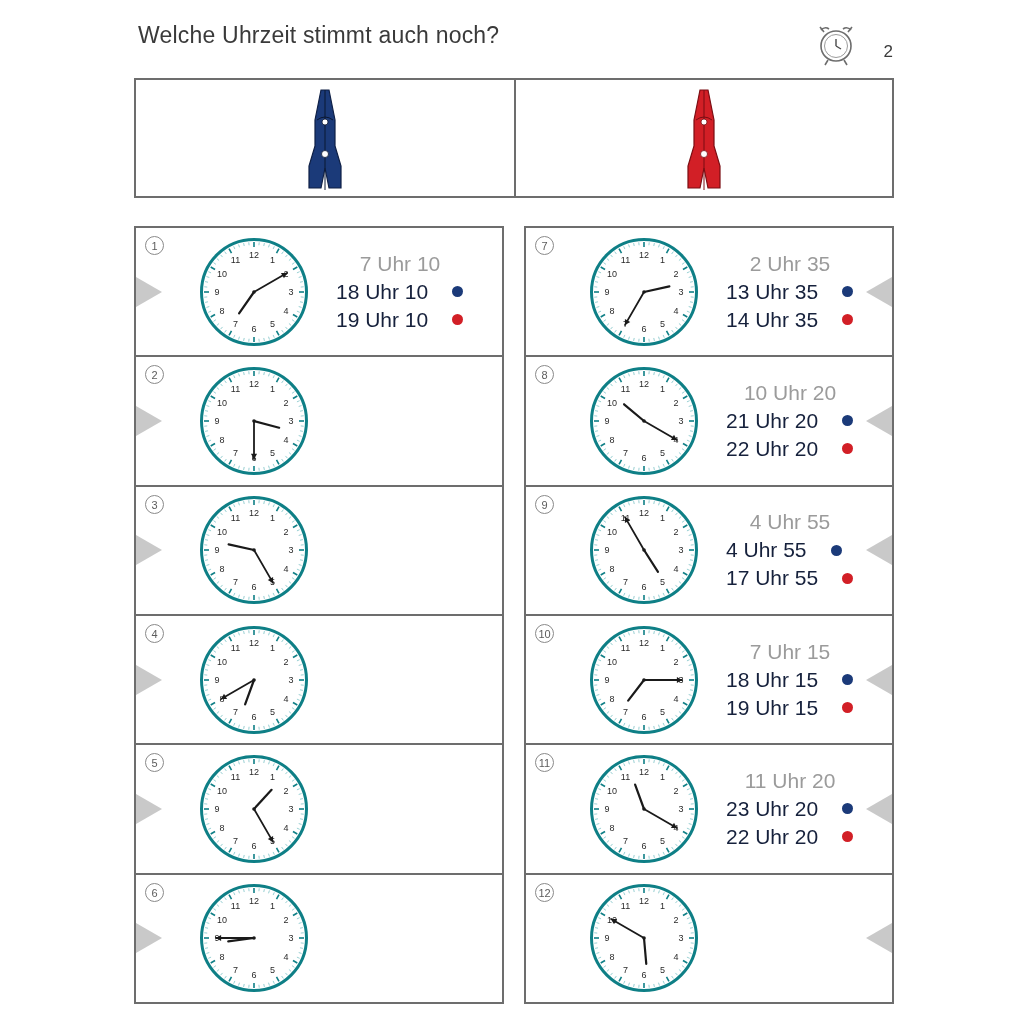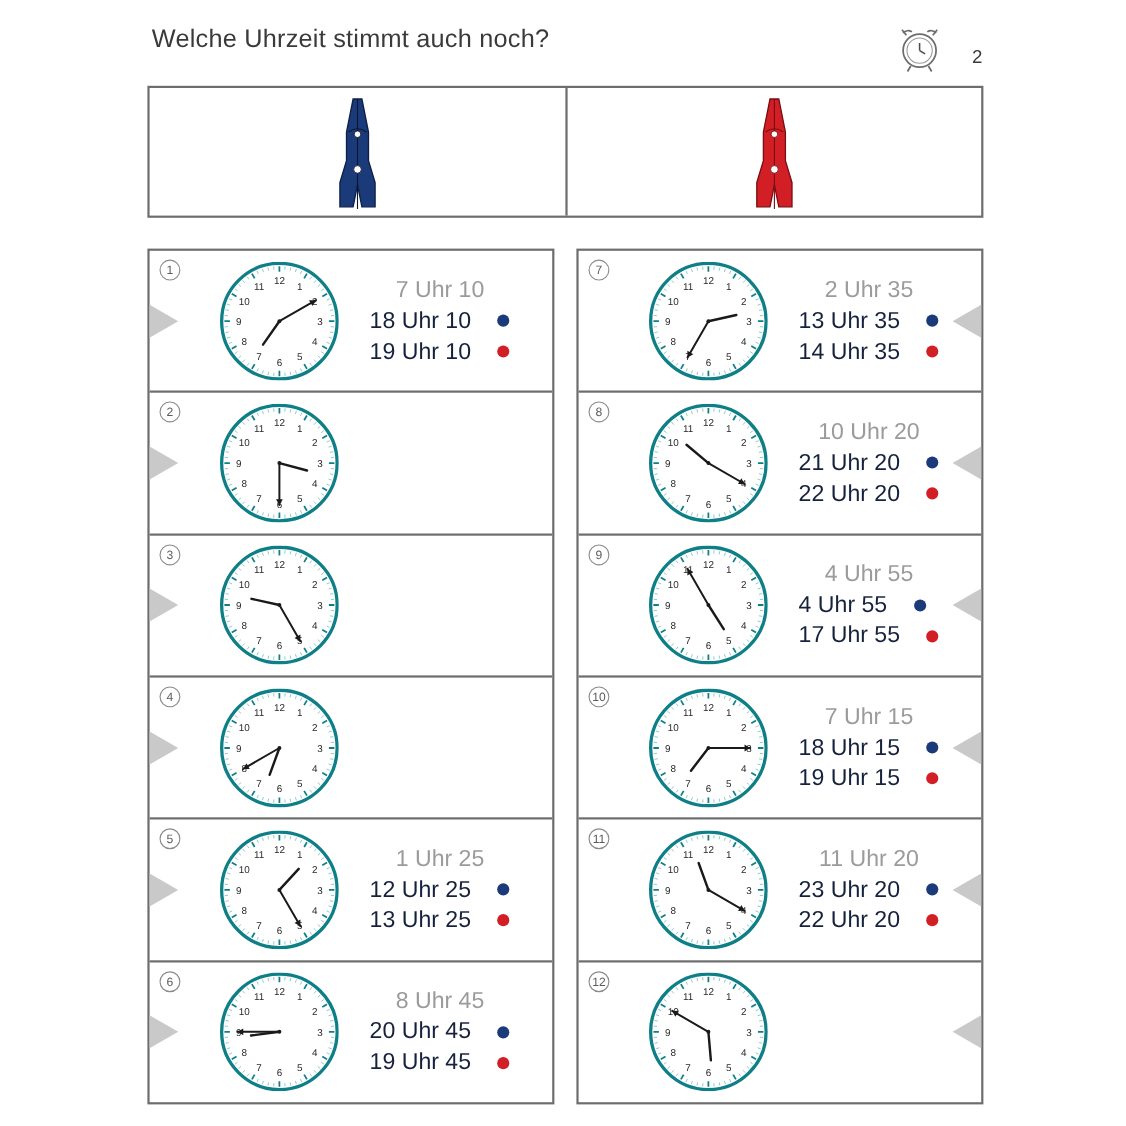--- a/index.html
+++ b/index.html
@@ -654,31 +654,20 @@
               <text x="21.957060059975767" y="75.9" font-size="9" fill="#2a2a2a" text-anchor="middle" font-family="Liberation Sans, sans-serif">8</text>
               <text x="17" y="57.400000000000006" font-size="9" fill="#2a2a2a" text-anchor="middle" font-family="Liberation Sans, sans-serif">9</text>
               <text x="21.957060059975774" y="38.9" font-size="9" fill="#2a2a2a" text-anchor="middle" font-family="Liberation Sans, sans-serif">10</text>
               <text x="35.499999999999986" y="25.35706005997578" font-size="9" fill="#2a2a2a" text-anchor="middle" font-family="Liberation Sans, sans-serif">11</text>
               <text x="53.99999999999999" y="20.4" font-size="9" fill="#2a2a2a" text-anchor="middle" font-family="Liberation Sans, sans-serif">12</text>
     <line x1="54" y1="54" x2="71.56534539800717" y2="34.830789242936774" stroke="#1a1a1a" stroke-width="2.2" stroke-linecap="round"></line>
     <line x1="54" y1="54" x2="73" y2="86.90896534380866" stroke="#1a1a1a" stroke-width="1.8" stroke-linecap="round"></line>
     <polygon points="73,86.90896534380866 67.75071003779446,84.00294488746493 73.10795744199186,80.90993665653615" fill="#1a1a1a"></polygon>
     <circle cx="54" cy="54" r="1.8" fill="#1a1a1a"></circle>
   </svg></div>
-          <div class="times">
-            <div class="t-main">1 Uhr 25</div>
-            <div class="t-opt">
-              <span>12 Uhr 25</span>
-              <span class="dot blue"></span>
-            </div>
-            <div class="t-opt">
-              <span>13 Uhr 25</span>
-              <span class="dot red"></span>
-            </div>
-          </div>
         </div>
         <div class="row last">
           <div class="row-num">6</div>
           <div class="arrow-left"></div>
           <div class="clock"><svg viewBox="0 0 108 108" width="108" height="108">
     <circle cx="54" cy="54" r="52.5" fill="#ffffff" stroke="#0e7f86" stroke-width="3"></circle>
     <line x1="54" y1="4" x2="54" y2="9" stroke="#0e7f86" stroke-width="1.6"></line>
               <line x1="59.22642316338268" y1="4.273905231586333" x2="58.91283777357971" y2="7.257470917691158" stroke="#7ec3c6" stroke-width="0.8"></line>
               <line x1="64.39558454088797" y1="5.092619963309723" x2="63.771849468434695" y2="8.02706276551114" stroke="#7ec3c6" stroke-width="0.8"></line>
               <line x1="69.45084971874738" y1="6.447174185242325" x2="68.52379873562253" y2="9.300343734127786" stroke="#7ec3c6" stroke-width="0.8"></line>
@@ -748,31 +737,20 @@
               <text x="21.957060059975767" y="75.9" font-size="9" fill="#2a2a2a" text-anchor="middle" font-family="Liberation Sans, sans-serif">8</text>
               <text x="17" y="57.400000000000006" font-size="9" fill="#2a2a2a" text-anchor="middle" font-family="Liberation Sans, sans-serif">9</text>
               <text x="21.957060059975774" y="38.9" font-size="9" fill="#2a2a2a" text-anchor="middle" font-family="Liberation Sans, sans-serif">10</text>
               <text x="35.499999999999986" y="25.35706005997578" font-size="9" fill="#2a2a2a" text-anchor="middle" font-family="Liberation Sans, sans-serif">11</text>
               <text x="53.99999999999999" y="20.4" font-size="9" fill="#2a2a2a" text-anchor="middle" font-family="Liberation Sans, sans-serif">12</text>
     <line x1="54" y1="54" x2="28.22243360428093" y2="57.39368099772134" stroke="#1a1a1a" stroke-width="2.2" stroke-linecap="round"></line>
     <line x1="54" y1="54" x2="16" y2="54.00000000000001" stroke="#1a1a1a" stroke-width="1.8" stroke-linecap="round"></line>
     <polygon points="16,54.00000000000001 21.14133252021368,50.90699176907122 21.141332520213684,57.09300823092879" fill="#1a1a1a"></polygon>
     <circle cx="54" cy="54" r="1.8" fill="#1a1a1a"></circle>
   </svg></div>
-          <div class="times">
-            <div class="t-main">8 Uhr 45</div>
-            <div class="t-opt">
-              <span>20 Uhr 45</span>
-              <span class="dot blue"></span>
-            </div>
-            <div class="t-opt">
-              <span>19 Uhr 45</span>
-              <span class="dot red"></span>
-            </div>
-          </div>
         </div>
       </div>
     <div class="col" id="col-right">
         <div class="row">
           <div class="row-num">7</div>
           <div class="arrow-right"></div>
           <div class="clock"><svg viewBox="0 0 108 108" width="108" height="108">
     <circle cx="54" cy="54" r="52.5" fill="#ffffff" stroke="#0e7f86" stroke-width="3"></circle>
     <line x1="54" y1="4" x2="54" y2="9" stroke="#0e7f86" stroke-width="1.6"></line>
               <line x1="59.22642316338268" y1="4.273905231586333" x2="58.91283777357971" y2="7.257470917691158" stroke="#7ec3c6" stroke-width="0.8"></line>

